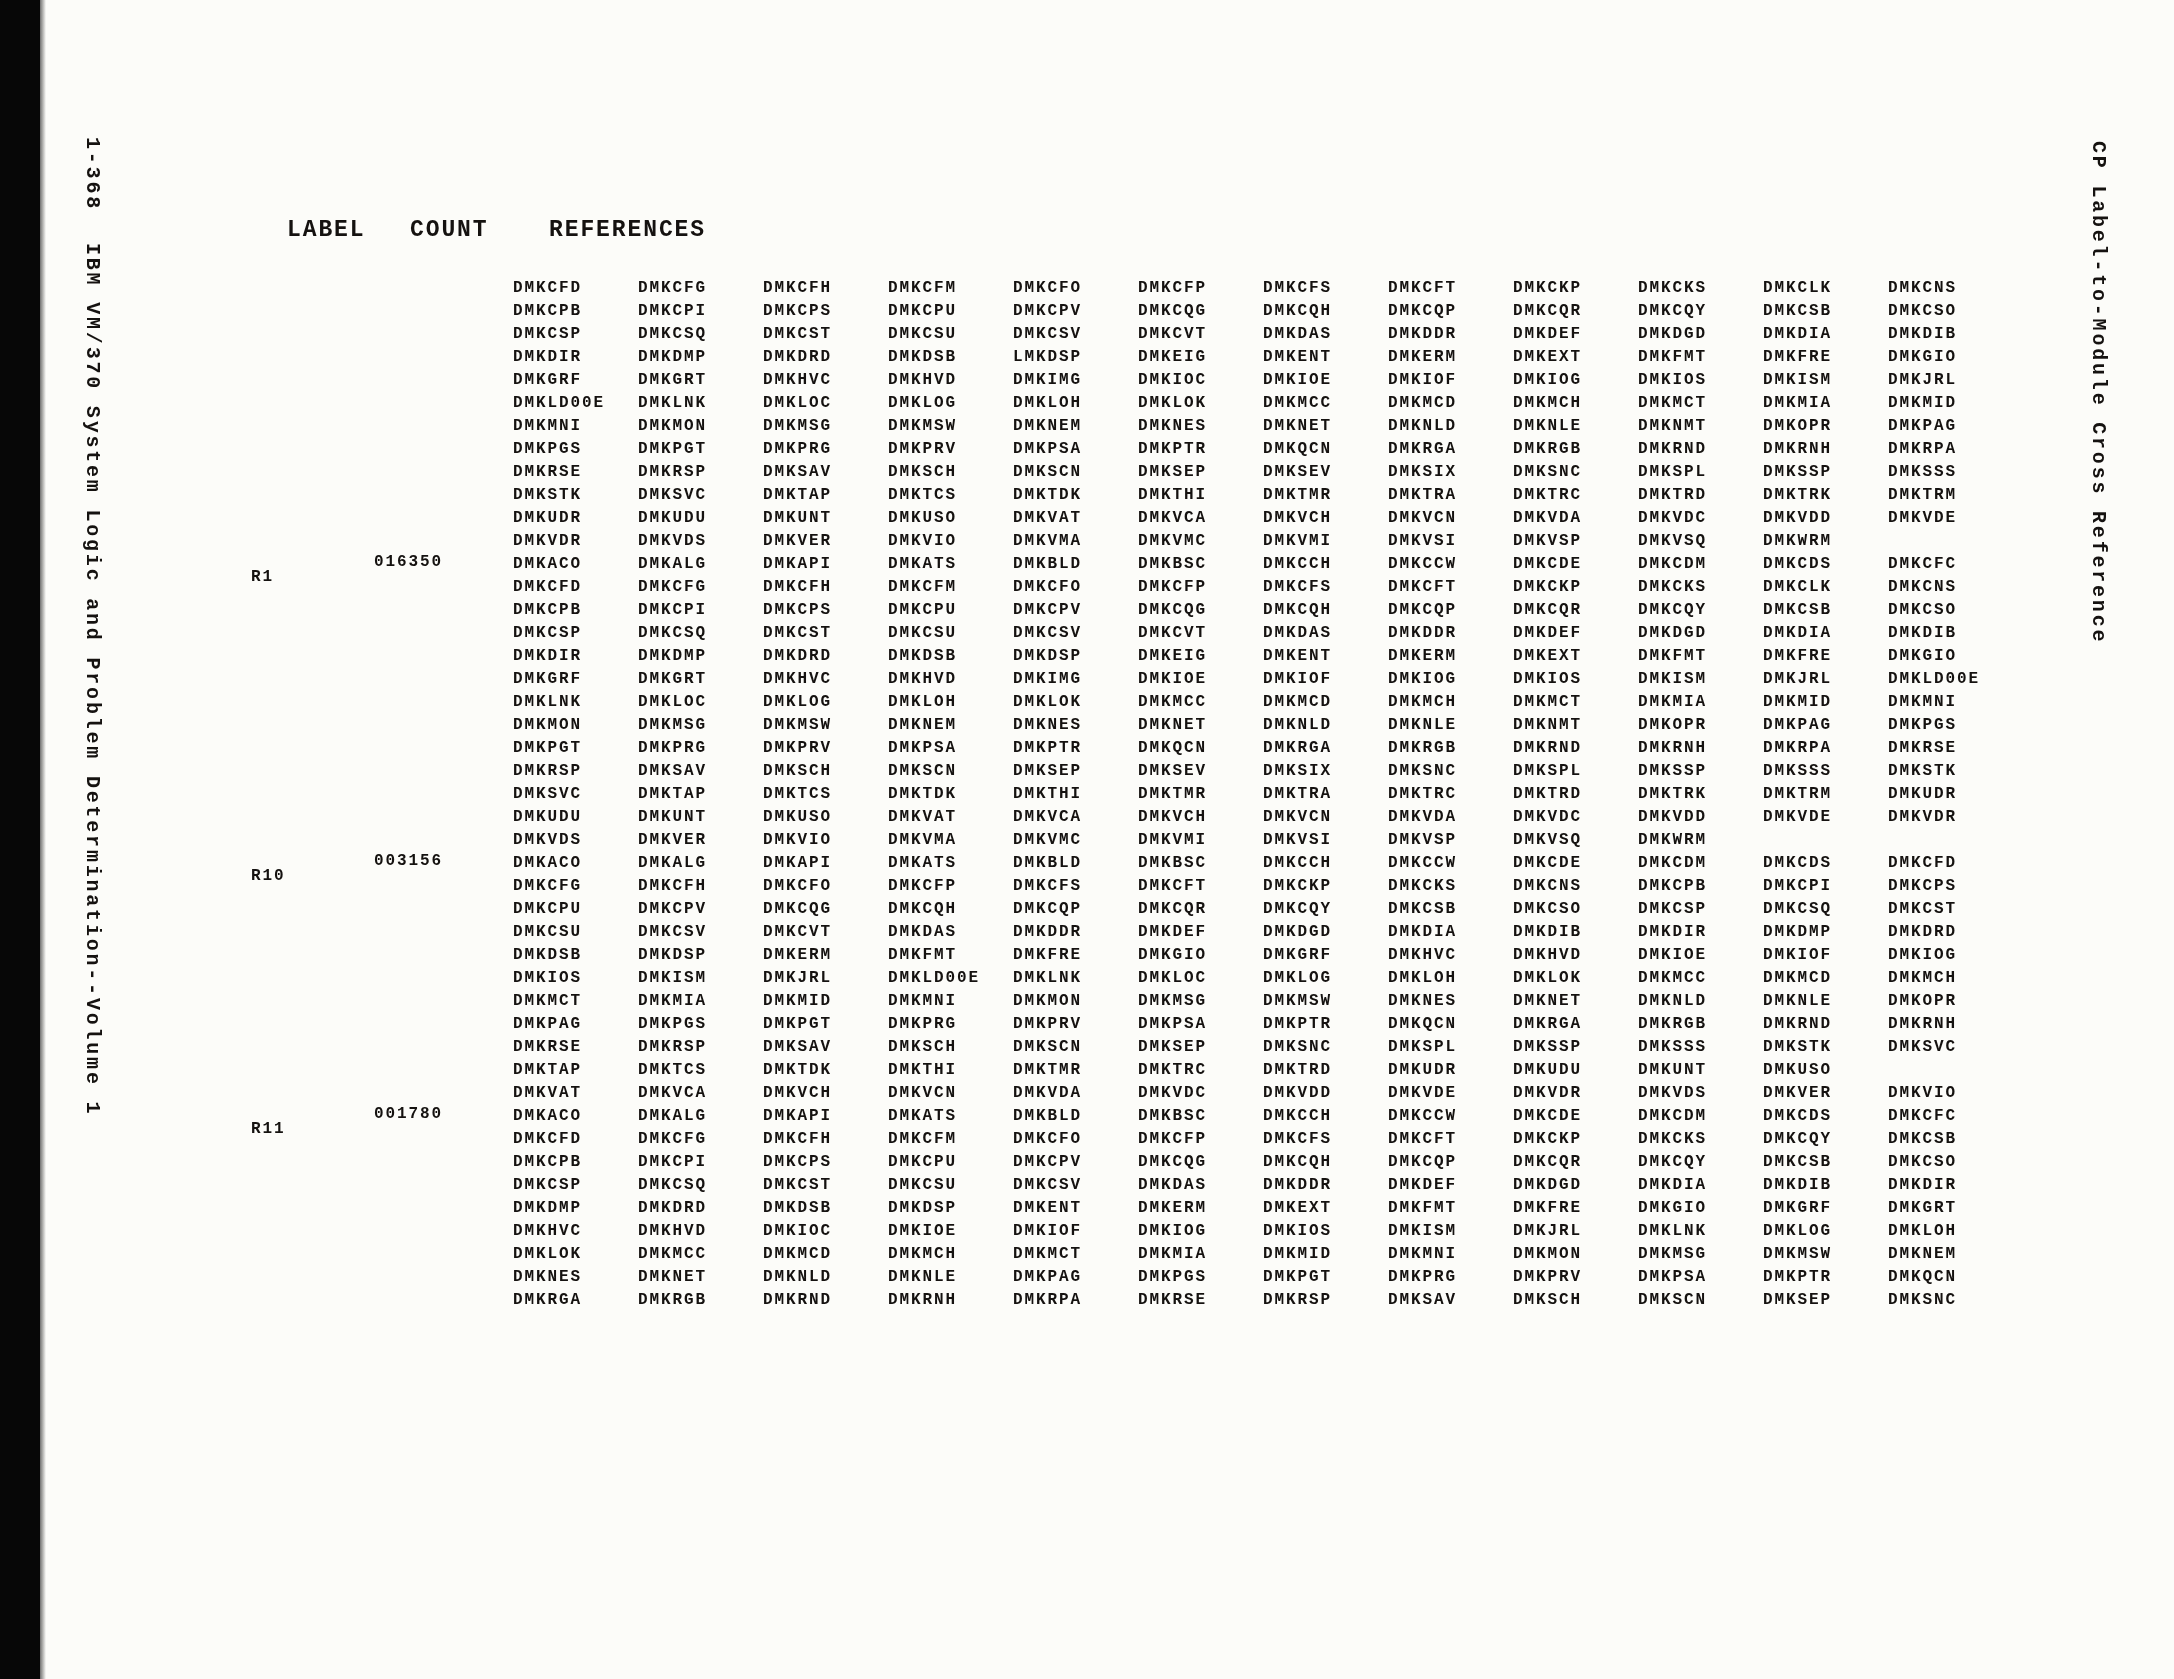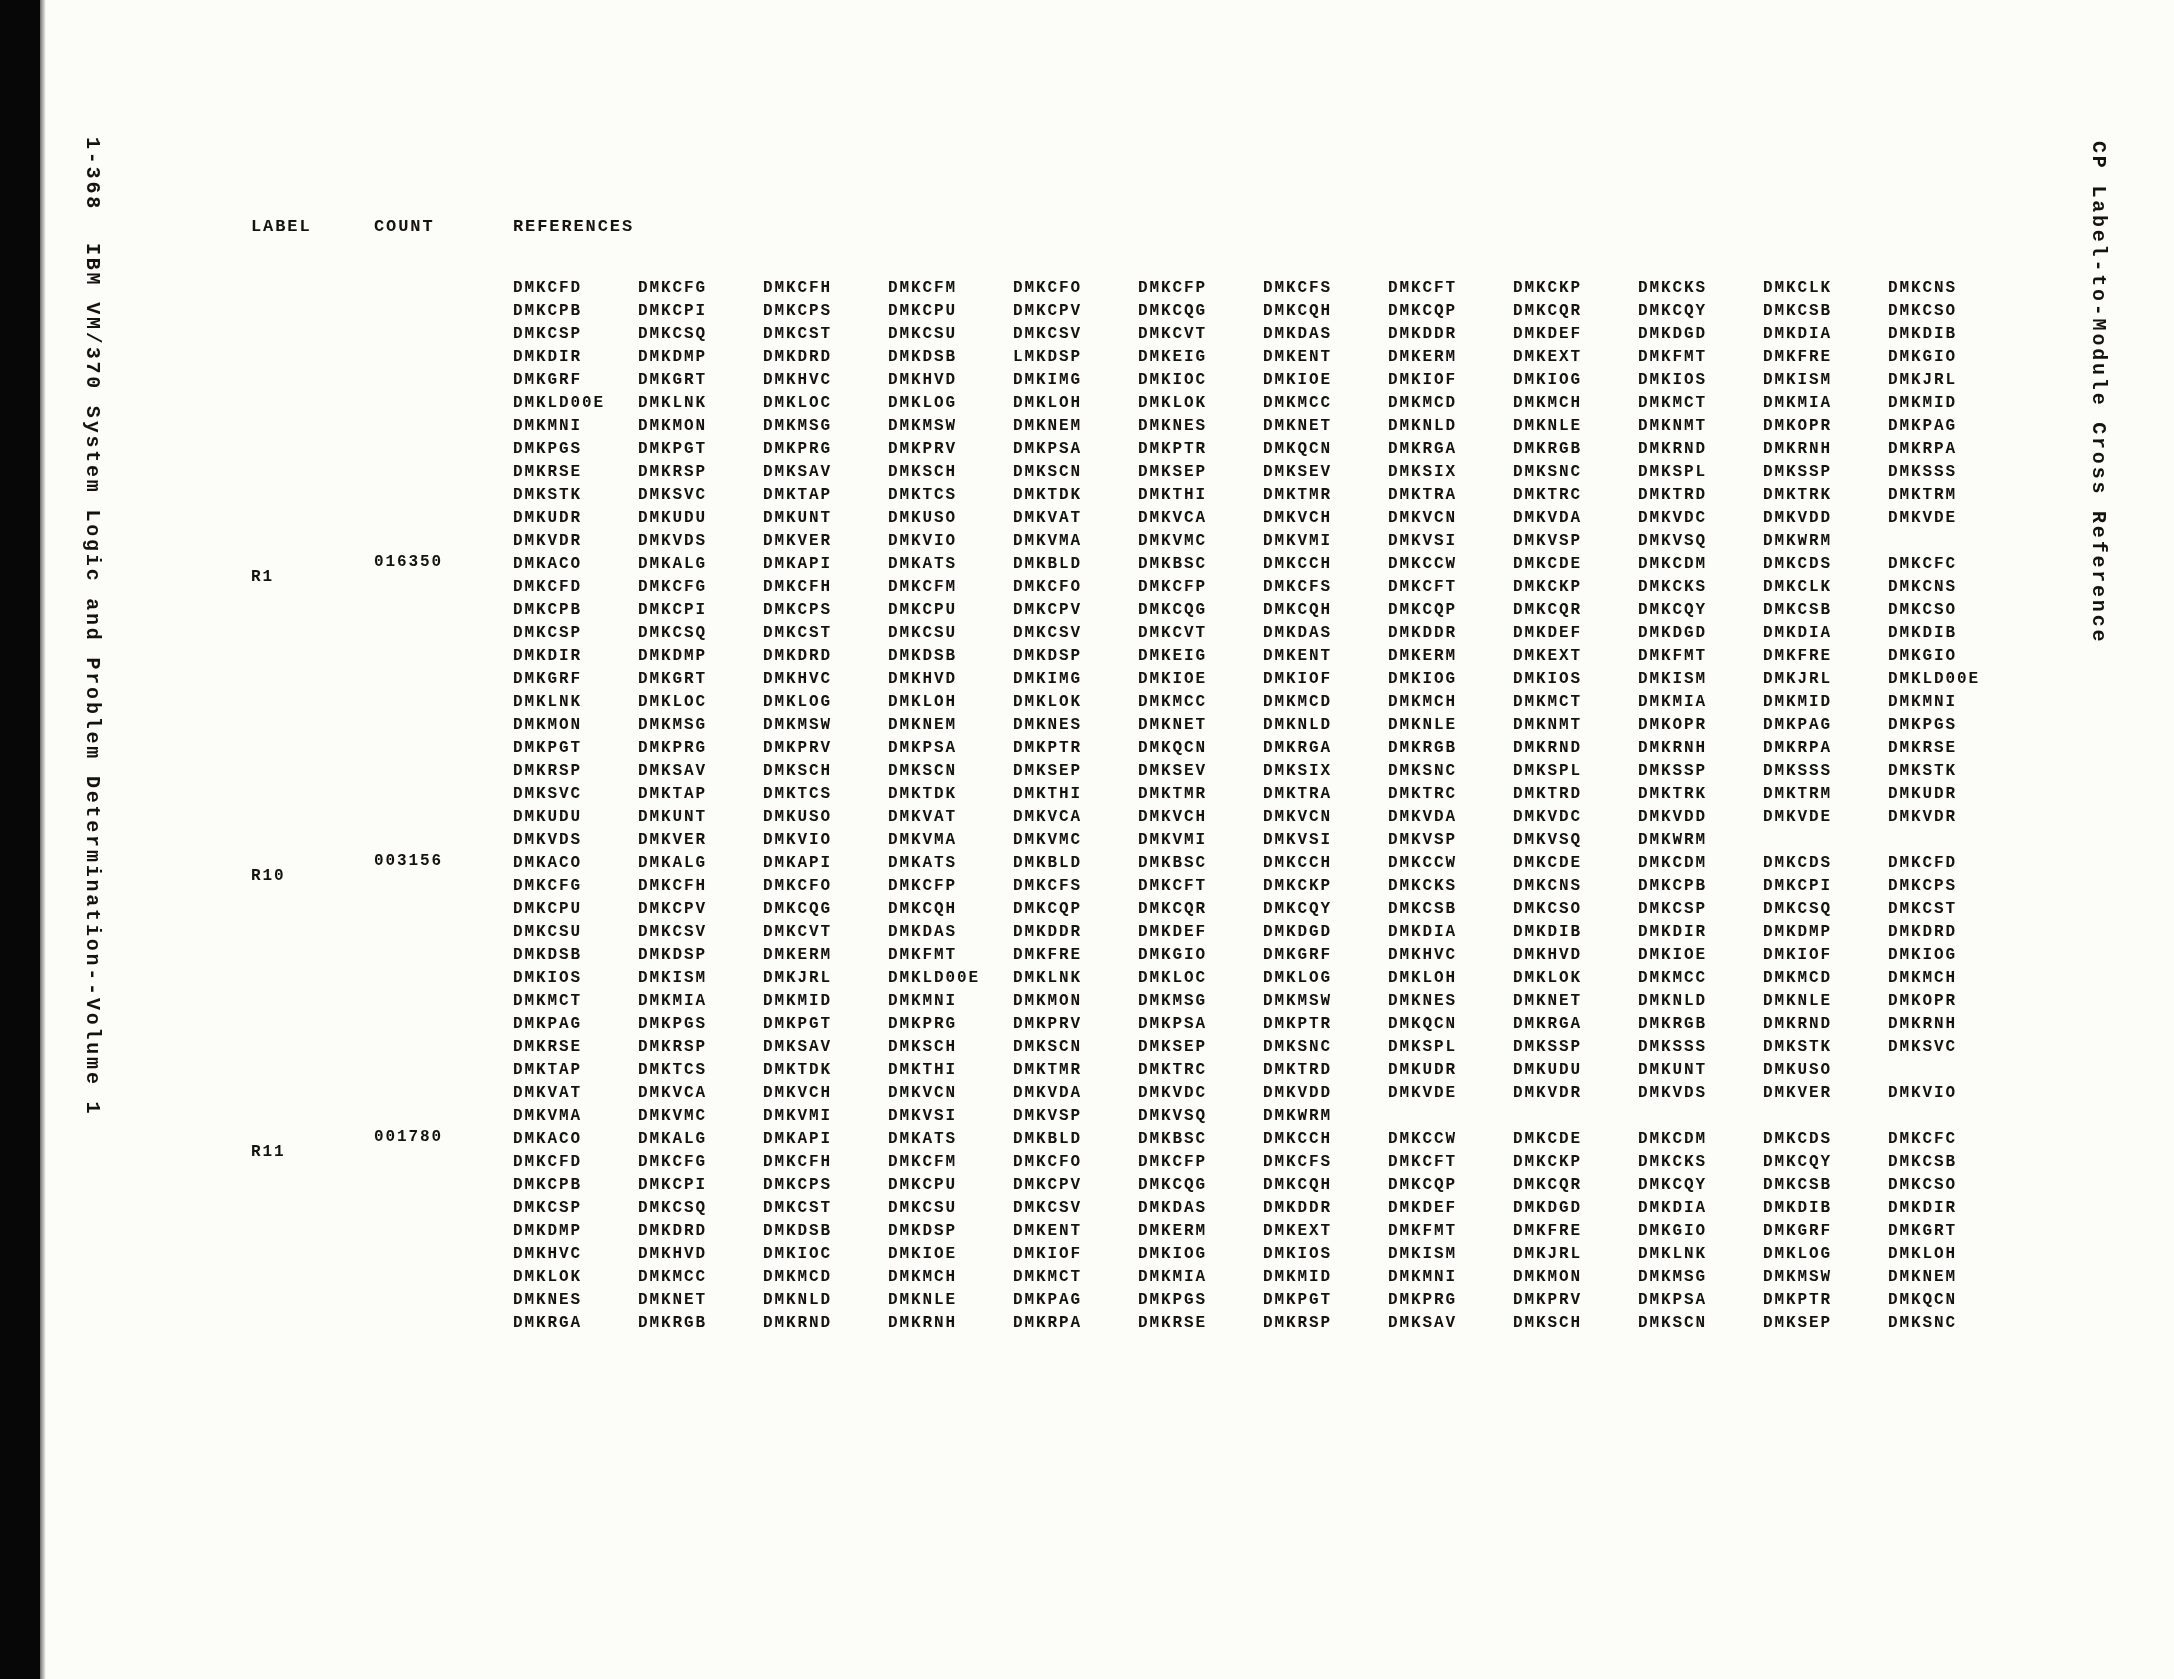--- a/index.html
+++ b/index.html
@@ -28,21 +28,21 @@
     position:absolute;left:81px;top:137px;
     font-size:20px;
   }
   .left-margin .gap{display:inline-block;height:32px;}
   .right-margin{
     position:absolute;left:2087px;top:141px;
     font-size:20px;
   }
   .col-head{
     position:absolute;top:217px;
-    font-size:17px;font-weight:700;letter-spacing:1.9px;
+    font-size:23px;font-weight:700;letter-spacing:1.9px;margin-left:36px;
   }
   .col-head.label{left:251px;}
   .col-head.count{left:374px;}
   .col-head.refs{left:513px;}
   .table-body{
     position:absolute;left:513px;top:277px;width:1544px;
     font-size:16px;font-weight:700;letter-spacing:1.9px;
   }
   .entry{position:relative;}
   .rowlabel{
@@ -116,21 +116,20 @@
         <div class="refrow"><span class="refcell">DMKCFG</span><span class="refcell">DMKCFH</span><span class="refcell">DMKCFO</span><span class="refcell">DMKCFP</span><span class="refcell">DMKCFS</span><span class="refcell">DMKCFT</span><span class="refcell">DMKCKP</span><span class="refcell">DMKCKS</span><span class="refcell">DMKCNS</span><span class="refcell">DMKCPB</span><span class="refcell">DMKCPI</span><span class="refcell">DMKCPS</span></div>
         <div class="refrow"><span class="refcell">DMKCPU</span><span class="refcell">DMKCPV</span><span class="refcell">DMKCQG</span><span class="refcell">DMKCQH</span><span class="refcell">DMKCQP</span><span class="refcell">DMKCQR</span><span class="refcell">DMKCQY</span><span class="refcell">DMKCSB</span><span class="refcell">DMKCSO</span><span class="refcell">DMKCSP</span><span class="refcell">DMKCSQ</span><span class="refcell">DMKCST</span></div>
         <div class="refrow"><span class="refcell">DMKCSU</span><span class="refcell">DMKCSV</span><span class="refcell">DMKCVT</span><span class="refcell">DMKDAS</span><span class="refcell">DMKDDR</span><span class="refcell">DMKDEF</span><span class="refcell">DMKDGD</span><span class="refcell">DMKDIA</span><span class="refcell">DMKDIB</span><span class="refcell">DMKDIR</span><span class="refcell">DMKDMP</span><span class="refcell">DMKDRD</span></div>
         <div class="refrow"><span class="refcell">DMKDSB</span><span class="refcell">DMKDSP</span><span class="refcell">DMKERM</span><span class="refcell">DMKFMT</span><span class="refcell">DMKFRE</span><span class="refcell">DMKGIO</span><span class="refcell">DMKGRF</span><span class="refcell">DMKHVC</span><span class="refcell">DMKHVD</span><span class="refcell">DMKIOE</span><span class="refcell">DMKIOF</span><span class="refcell">DMKIOG</span></div>
         <div class="refrow"><span class="refcell">DMKIOS</span><span class="refcell">DMKISM</span><span class="refcell">DMKJRL</span><span class="refcell">DMKLD00E</span><span class="refcell">DMKLNK</span><span class="refcell">DMKLOC</span><span class="refcell">DMKLOG</span><span class="refcell">DMKLOH</span><span class="refcell">DMKLOK</span><span class="refcell">DMKMCC</span><span class="refcell">DMKMCD</span><span class="refcell">DMKMCH</span></div>
         <div class="refrow"><span class="refcell">DMKMCT</span><span class="refcell">DMKMIA</span><span class="refcell">DMKMID</span><span class="refcell">DMKMNI</span><span class="refcell">DMKMON</span><span class="refcell">DMKMSG</span><span class="refcell">DMKMSW</span><span class="refcell">DMKNES</span><span class="refcell">DMKNET</span><span class="refcell">DMKNLD</span><span class="refcell">DMKNLE</span><span class="refcell">DMKOPR</span></div>
         <div class="refrow"><span class="refcell">DMKPAG</span><span class="refcell">DMKPGS</span><span class="refcell">DMKPGT</span><span class="refcell">DMKPRG</span><span class="refcell">DMKPRV</span><span class="refcell">DMKPSA</span><span class="refcell">DMKPTR</span><span class="refcell">DMKQCN</span><span class="refcell">DMKRGA</span><span class="refcell">DMKRGB</span><span class="refcell">DMKRND</span><span class="refcell">DMKRNH</span></div>
         <div class="refrow"><span class="refcell">DMKRSE</span><span class="refcell">DMKRSP</span><span class="refcell">DMKSAV</span><span class="refcell">DMKSCH</span><span class="refcell">DMKSCN</span><span class="refcell">DMKSEP</span><span class="refcell">DMKSNC</span><span class="refcell">DMKSPL</span><span class="refcell">DMKSSP</span><span class="refcell">DMKSSS</span><span class="refcell">DMKSTK</span><span class="refcell">DMKSVC</span></div>
         <div class="refrow"><span class="refcell">DMKTAP</span><span class="refcell">DMKTCS</span><span class="refcell">DMKTDK</span><span class="refcell">DMKTHI</span><span class="refcell">DMKTMR</span><span class="refcell">DMKTRC</span><span class="refcell">DMKTRD</span><span class="refcell">DMKUDR</span><span class="refcell">DMKUDU</span><span class="refcell">DMKUNT</span><span class="refcell">DMKUSO</span></div>
         <div class="refrow"><span class="refcell">DMKVAT</span><span class="refcell">DMKVCA</span><span class="refcell">DMKVCH</span><span class="refcell">DMKVCN</span><span class="refcell">DMKVDA</span><span class="refcell">DMKVDC</span><span class="refcell">DMKVDD</span><span class="refcell">DMKVDE</span><span class="refcell">DMKVDR</span><span class="refcell">DMKVDS</span><span class="refcell">DMKVER</span><span class="refcell">DMKVIO</span></div>
-        <div class="refrow"><span class="refcell">DMKVMA</span><span class="refcell">DMKVMC</span><span class="refcell">DMKVMI</span><span class="refcell">DMKVSI</span><span class="refcell">DMKVSP</span><span class="refcell">DMKVSQ</span><span class="refcell">DMKWRM</span></div>
       </div>
       <div class="entry">
         <span class="rowlabel">R11</span>
         <span class="rowcount">001780</span>
         <div class="refrow"><span class="refcell">DMKACO</span><span class="refcell">DMKALG</span><span class="refcell">DMKAPI</span><span class="refcell">DMKATS</span><span class="refcell">DMKBLD</span><span class="refcell">DMKBSC</span><span class="refcell">DMKCCH</span><span class="refcell">DMKCCW</span><span class="refcell">DMKCDE</span><span class="refcell">DMKCDM</span><span class="refcell">DMKCDS</span><span class="refcell">DMKCFC</span></div>
         <div class="refrow"><span class="refcell">DMKCFD</span><span class="refcell">DMKCFG</span><span class="refcell">DMKCFH</span><span class="refcell">DMKCFM</span><span class="refcell">DMKCFO</span><span class="refcell">DMKCFP</span><span class="refcell">DMKCFS</span><span class="refcell">DMKCFT</span><span class="refcell">DMKCKP</span><span class="refcell">DMKCKS</span><span class="refcell">DMKCQY</span><span class="refcell">DMKCSB</span></div>
         <div class="refrow"><span class="refcell">DMKCPB</span><span class="refcell">DMKCPI</span><span class="refcell">DMKCPS</span><span class="refcell">DMKCPU</span><span class="refcell">DMKCPV</span><span class="refcell">DMKCQG</span><span class="refcell">DMKCQH</span><span class="refcell">DMKCQP</span><span class="refcell">DMKCQR</span><span class="refcell">DMKCQY</span><span class="refcell">DMKCSB</span><span class="refcell">DMKCSO</span></div>
         <div class="refrow"><span class="refcell">DMKCSP</span><span class="refcell">DMKCSQ</span><span class="refcell">DMKCST</span><span class="refcell">DMKCSU</span><span class="refcell">DMKCSV</span><span class="refcell">DMKDAS</span><span class="refcell">DMKDDR</span><span class="refcell">DMKDEF</span><span class="refcell">DMKDGD</span><span class="refcell">DMKDIA</span><span class="refcell">DMKDIB</span><span class="refcell">DMKDIR</span></div>
         <div class="refrow"><span class="refcell">DMKDMP</span><span class="refcell">DMKDRD</span><span class="refcell">DMKDSB</span><span class="refcell">DMKDSP</span><span class="refcell">DMKENT</span><span class="refcell">DMKERM</span><span class="refcell">DMKEXT</span><span class="refcell">DMKFMT</span><span class="refcell">DMKFRE</span><span class="refcell">DMKGIO</span><span class="refcell">DMKGRF</span><span class="refcell">DMKGRT</span></div>
         <div class="refrow"><span class="refcell">DMKHVC</span><span class="refcell">DMKHVD</span><span class="refcell">DMKIOC</span><span class="refcell">DMKIOE</span><span class="refcell">DMKIOF</span><span class="refcell">DMKIOG</span><span class="refcell">DMKIOS</span><span class="refcell">DMKISM</span><span class="refcell">DMKJRL</span><span class="refcell">DMKLNK</span><span class="refcell">DMKLOG</span><span class="refcell">DMKLOH</span></div>

